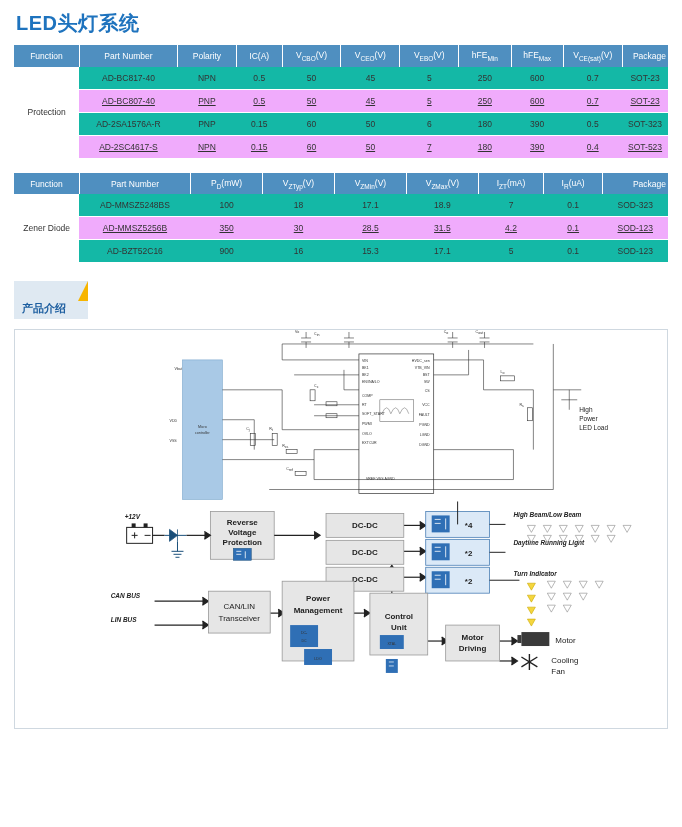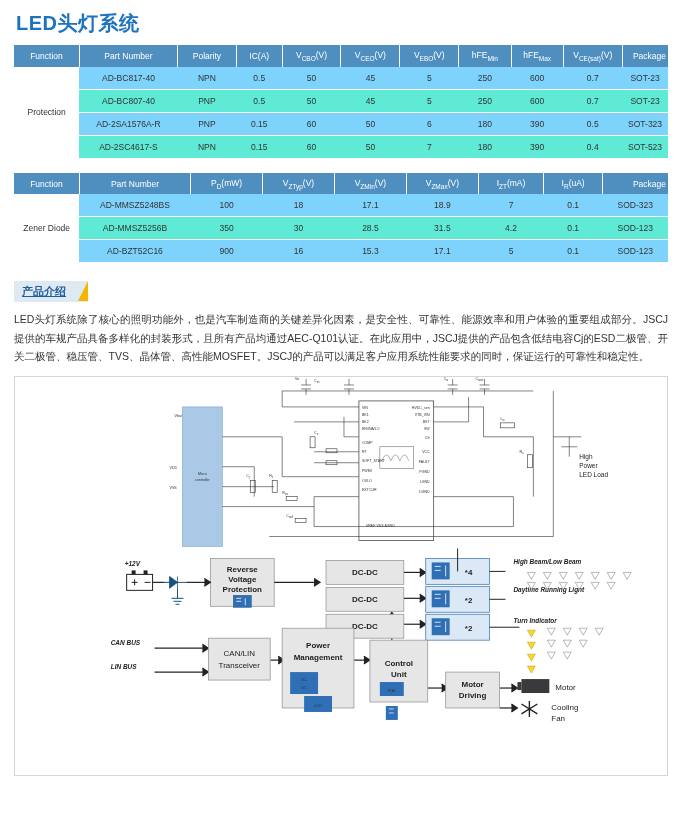--- a/index.html
+++ b/index.html
@@ -24,32 +24,32 @@
     background: #4f8fc0; color: #ffffff; font-weight: normal;
     padding: 5px 2px; text-align: center; font-size: 8.5px;
     border-right: 1px solid #ffffff;
     margin-top: 29px;
   }
   table.spec th:last-child { border-right: none; text-align: right; }
   table.spec td {
     padding: 6px 2px; text-align: center; color: #333333;
     font-size: 8.5px; border-bottom: 1px solid #ffffff;
   }
-  table.spec tbody tr.odd td { background: #7dd3fc; }
-  table.spec tbody tr.even td { background: #5eead4; }
+  table.spec tbody tr.odd td { background: #14b8a6; }
+  table.spec tbody tr.even td { background: #f0abfc; text-decoration: underline; }
   td.func {
     background: #ffffff !important; color: #333333;
     font-size: 8.5px; vertical-align: middle;
   }
   .sub { font-size: 6.5px; vertical-align: sub; }
 
   .section-head {
     display: inline-block; position: relative;
     background: #dfe9f2; color: #1e5fa0; font-size: 11px; font-weight: bold;
-    padding: 3px 22px 3px 8px; margin: 4px 0 8px 0; text-decoration: underline;
+    padding: 20px 22px 3px 8px; margin: 4px 0 8px 0;
   }
   .section-head::after {
     content: ""; position: absolute; right: 0; top: 0;
     border-left: 10px solid transparent;
     border-bottom: 20px solid #f7b500;
     width: 0; height: 0;
   }
   .section-head-wrap { display: block; }
 
   .intro-text {
@@ -189,21 +189,20 @@
         <td>5</td>
         <td>0.1</td>
         <td>SOD-123</td>
       </tr>
     </tbody>
   </table>
 
   <div class="section-head-wrap">
     <span class="section-head">产品介绍</span>
   </div>
-  <div class="intro-text">LED头灯系统除了核心的照明功能外，也是汽车制造商的关键差异化因素，是安全性、可靠性、能源效率和用户体验的重要组成部分。JSCJ提供的车规产品具备多样化的封装形式，且所有产品均通过AEC-Q101认证。在此应用中，JSCJ提供的产品包含低结电容Cj的ESD二极管、开关二极管、稳压管、TVS、晶体管、高性能MOSFET。JSCJ的产品可以满足客户应用系统性能要求的同时，保证运行的可靠性和稳定性。</div>
 
 
   <div class="circuit-box">
     <svg class="circuit-svg" viewBox="0 0 654 400" preserveAspectRatio="none">
 
       <rect x="168" y="30" width="40" height="140" fill="#a9c9e6" stroke="#7ba7cc" stroke-width="0.6"></rect>
       <text class="lbl3" x="188" y="98" text-anchor="middle">Micro</text>
       <text class="lbl3" x="188" y="104" text-anchor="middle">controller</text>
 
       <rect x="345" y="24" width="75" height="140" fill="#ffffff" stroke="#333333" stroke-width="0.7"></rect>

